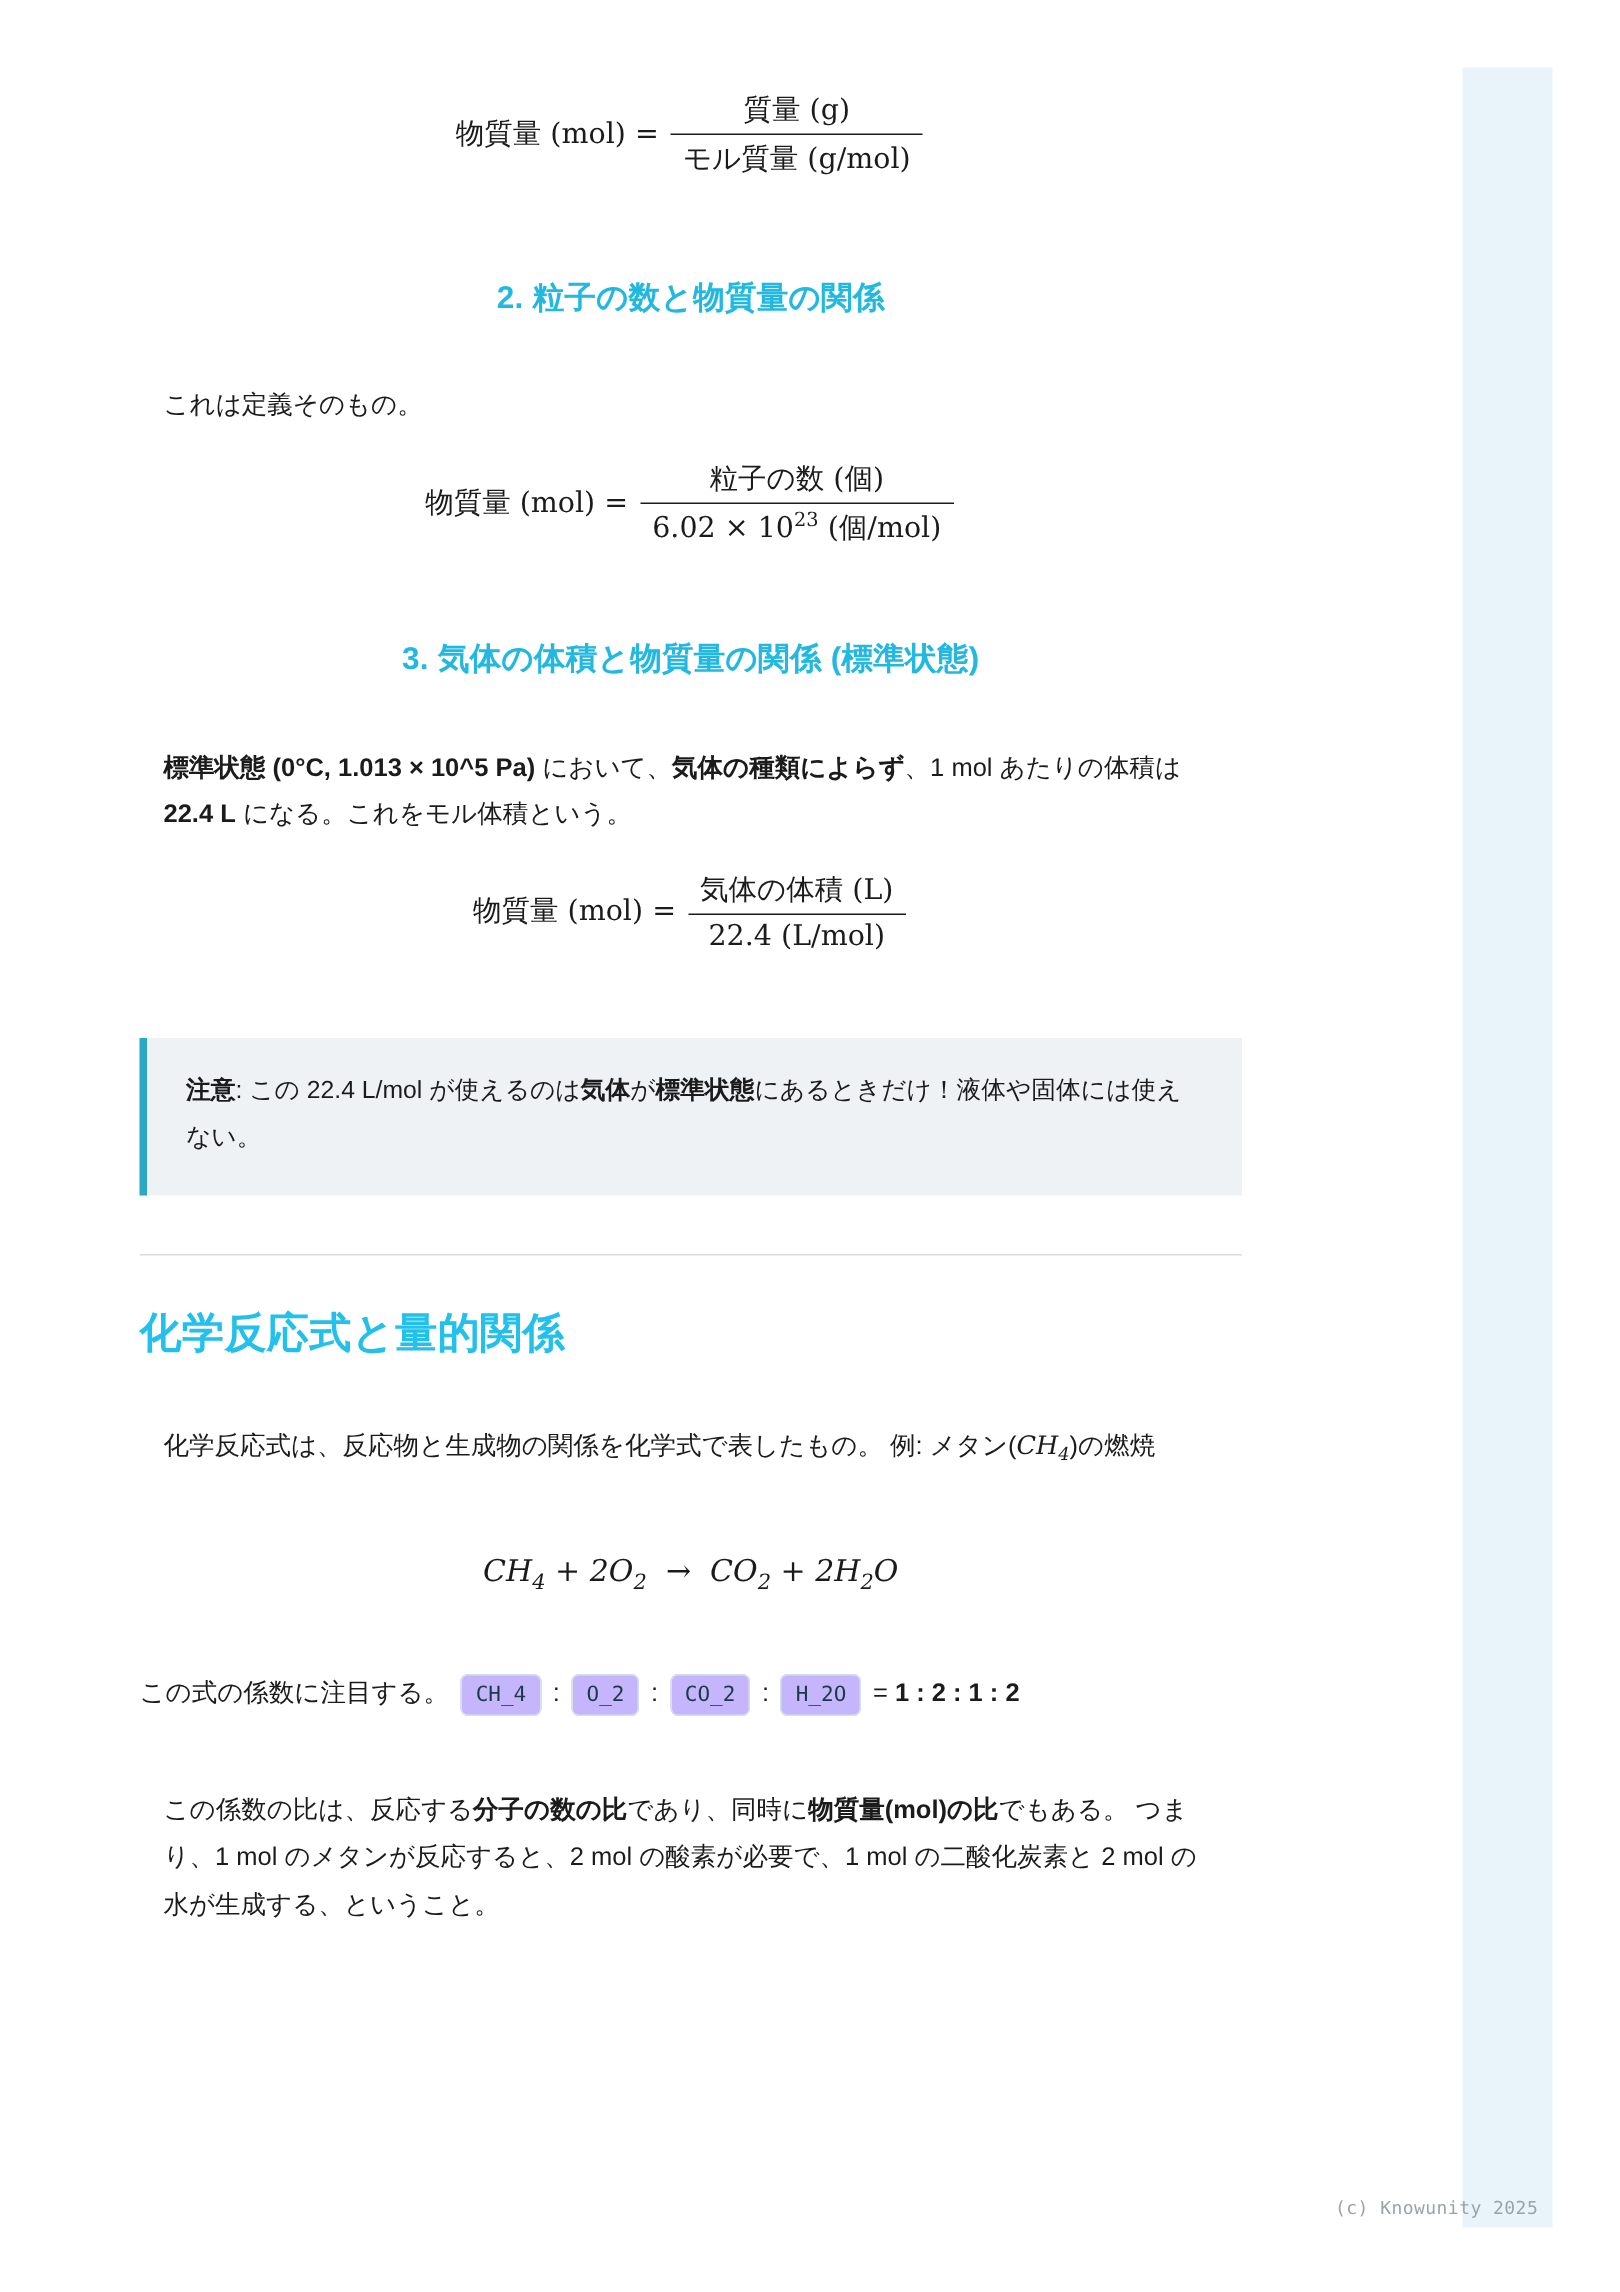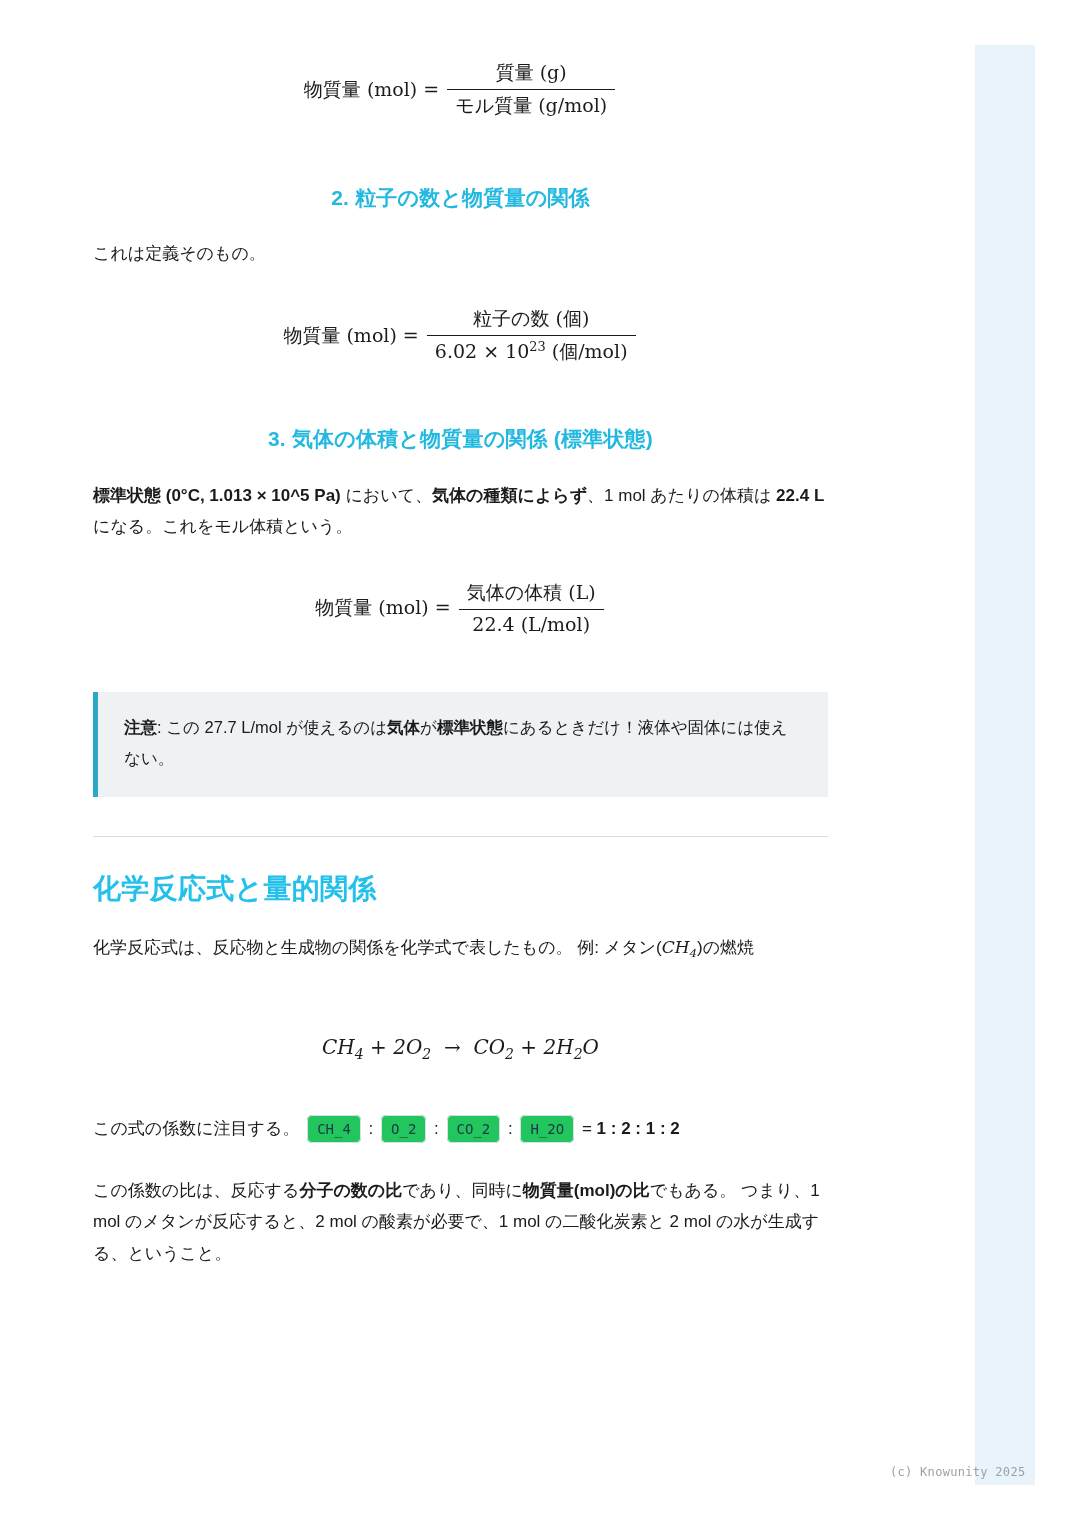--- a/index.html
+++ b/index.html
@@ -77,21 +77,21 @@
     color: #22c0ea;
     font-size: 28px;
     font-weight: bold;
     margin: 0;
     letter-spacing: 0.3px;
   }
 
   p.body {
     font-size: 17px;
     line-height: 1.85;
-    margin: 0;
+    margin: 16px;
     color: #1b1b1b;
   }
   .b { font-weight: bold; }
 
   hr.divider {
     border: none;
     border-top: 1px solid #d9dde0;
     margin: 0;
   }
 
@@ -119,21 +119,21 @@
   .chem-eq sub { font-style: italic; font-size: 0.7em; vertical-align: sub; }
 
   
   .chips-line {
     font-size: 17px;
     line-height: 2.2;
   }
   code.chip {
     font-family: "DejaVu Sans Mono", monospace;
     font-size: 14px;
-    background: #22c55e;
+    background: #c4b5fd;
     border: 1px solid #d6e2e8;
     border-radius: 5px;
     padding: 5px 9px;
     color: #1b3a44;
     margin: 0 3px;
   }
   .ratio { font-weight: bold; }
 
   .footer-note {
     position: absolute;
@@ -196,21 +196,21 @@
       <span class="lhs">物質量 (mol) =</span>
       <span class="frac">
         <span class="num">気体の体積 (L)</span>
         <span class="den">22.4 (L/mol)</span>
       </span>
     </div>
   </div>
 
   <div class="content" style="top:692px; position:absolute; width:735px;">
     <div class="callout">
-      <p><span class="b">注意</span><span>: この 27.7 L/mol が使えるのは</span><span class="b">気体</span><span>が</span><span class="b">標準状態</span><span>にあるときだけ！液体や固体には使えない。</span></p>
+      <p><span class="b">注意</span><span>: この 22.4 L/mol が使えるのは</span><span class="b">気体</span><span>が</span><span class="b">標準状態</span><span>にあるときだけ！液体や固体には使えない。</span></p>
     </div>
   </div>
 
   <div class="content" style="top:836px; position:absolute; width:735px;">
     <hr class="divider">
   </div>
 
   <div class="content" style="top:870px; position:absolute;">
     <h1 class="major">化学反応式と量的関係</h1>
   </div>

